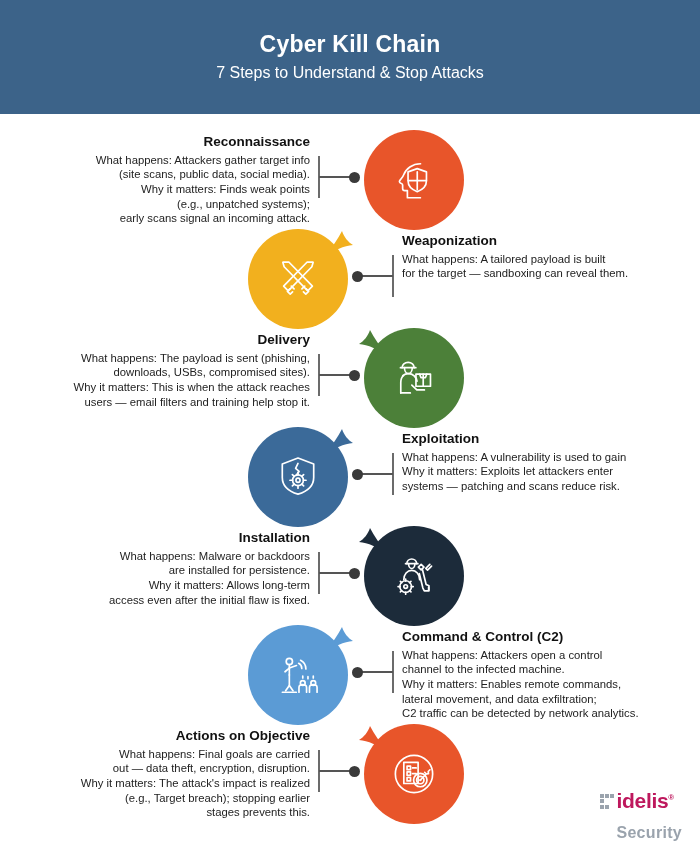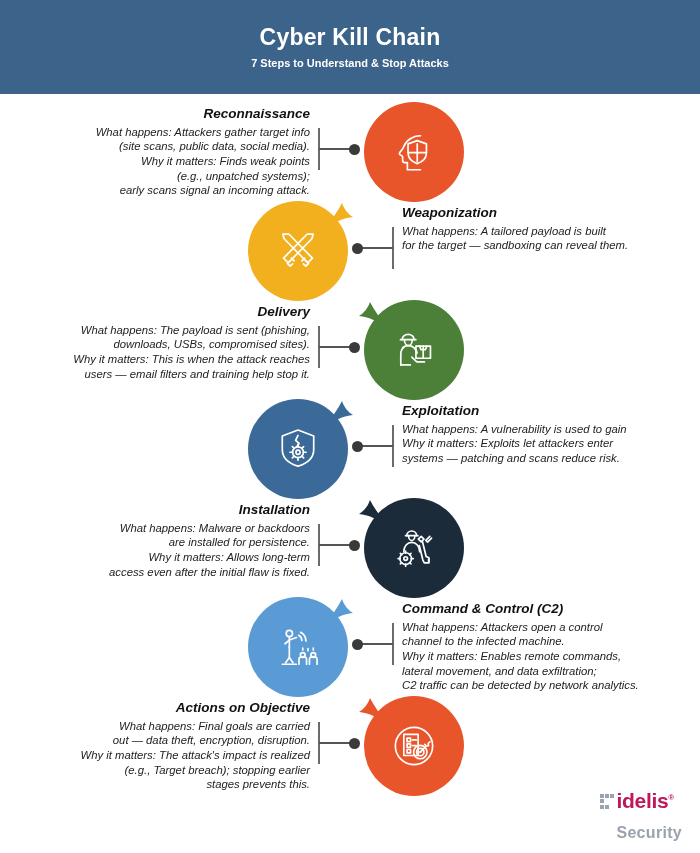--- a/index.html
+++ b/index.html
@@ -6,42 +6,42 @@
   html,body{ width:700px; height:853px; }
   body{
     font-family:"Liberation Sans", sans-serif;
     background:#ffffff;
     color:#1d1d1d;
     overflow:hidden;
     position:relative;
   }
   
   .header{
-    height:94px;
+    height:114px;
     background:#3c6389;
     display:flex;
     flex-direction:column;
     align-items:center;
     justify-content:center;
     color:#ffffff;
   }
   .header h1{
     font-size:23px;
     font-weight:bold;
     letter-spacing:.2px;
     line-height:1.1;
     margin-bottom:7px;
   }
   .header h2{
-    font-size:11px;
-    font-weight:bold;
+    font-size:16px;
+    font-weight:normal;
     line-height:1.1;
   }
   
-  .chain{ position:relative; padding-top:8px;font-style:italic; }
+  .chain{ position:relative; padding-top:16px; }
   .step{
     position:relative;
     height:99px;
     display:flex;
     align-items:flex-start;
   }
   .step.right-text{ }       
   .step.left-text{ }        
 
   

